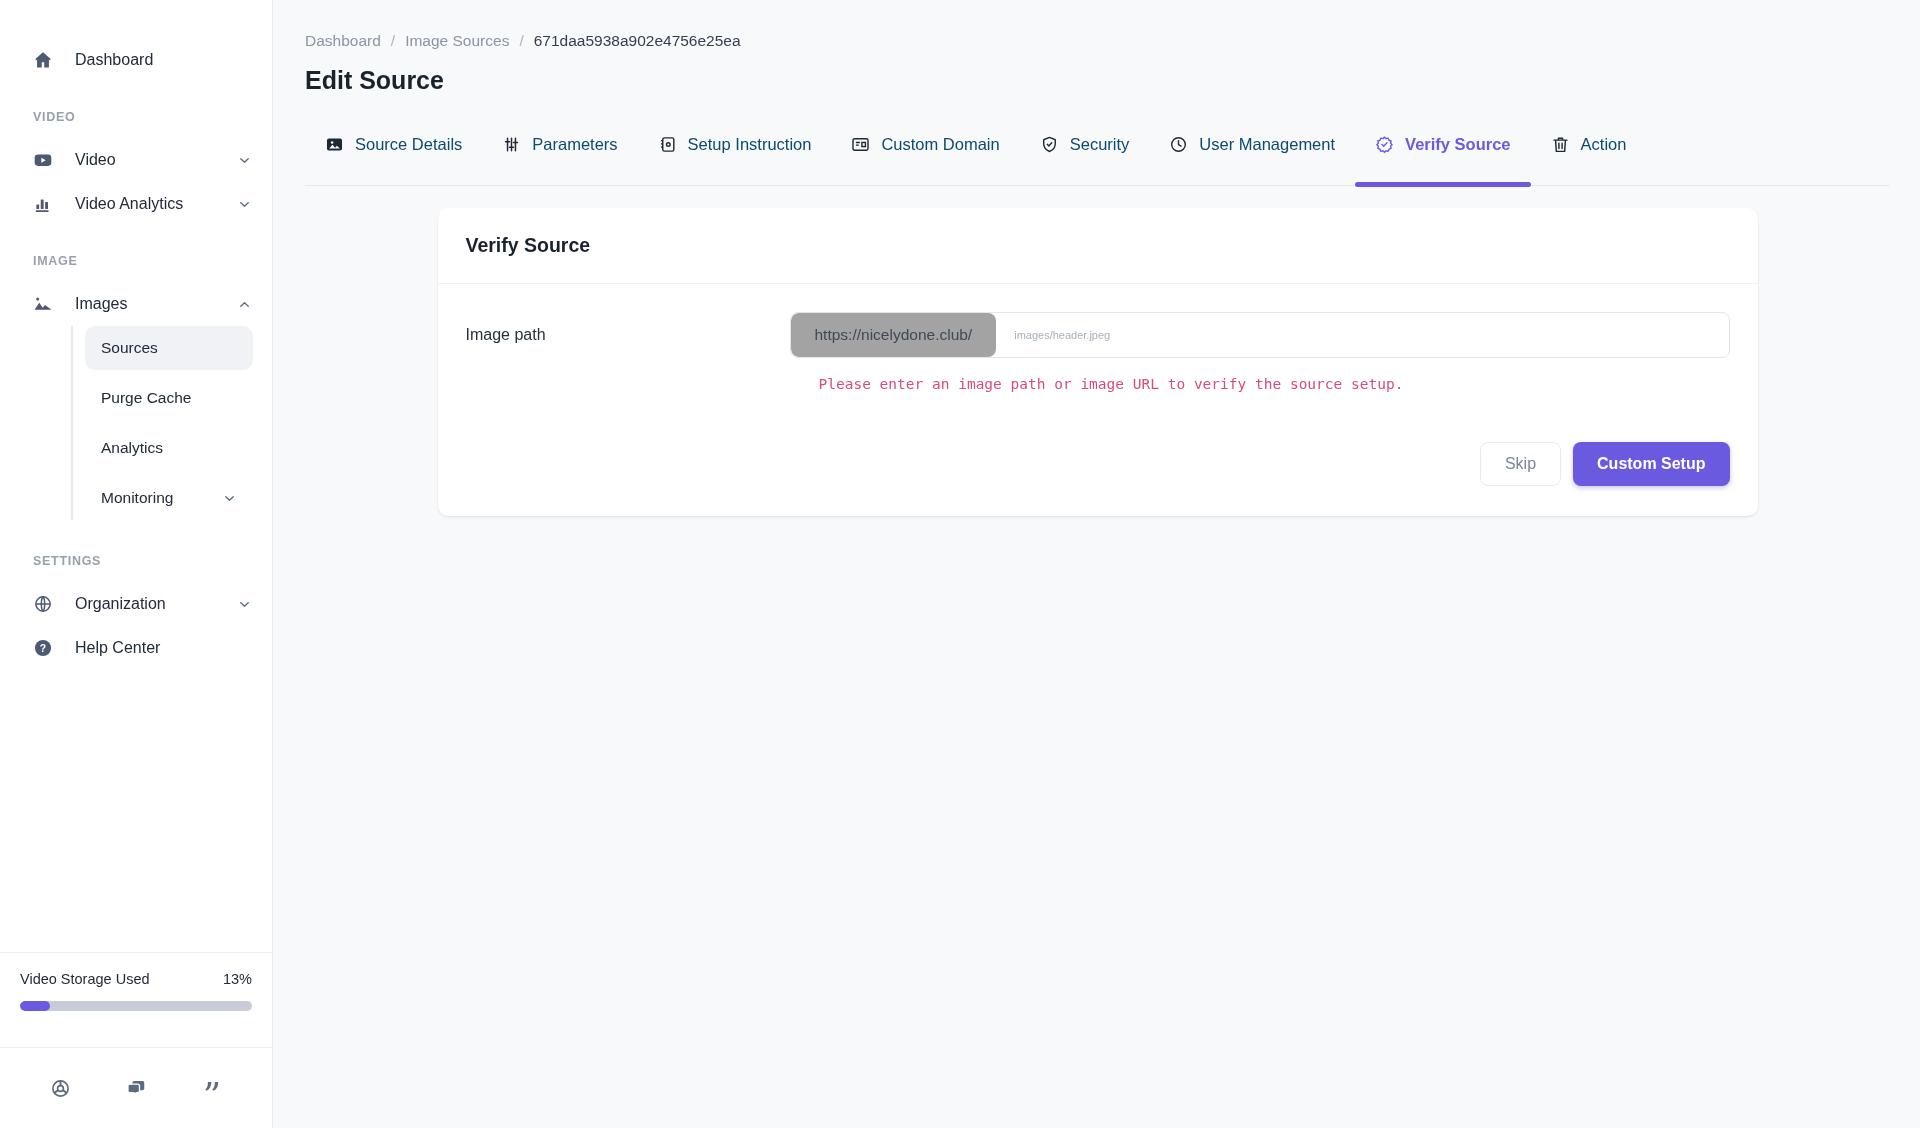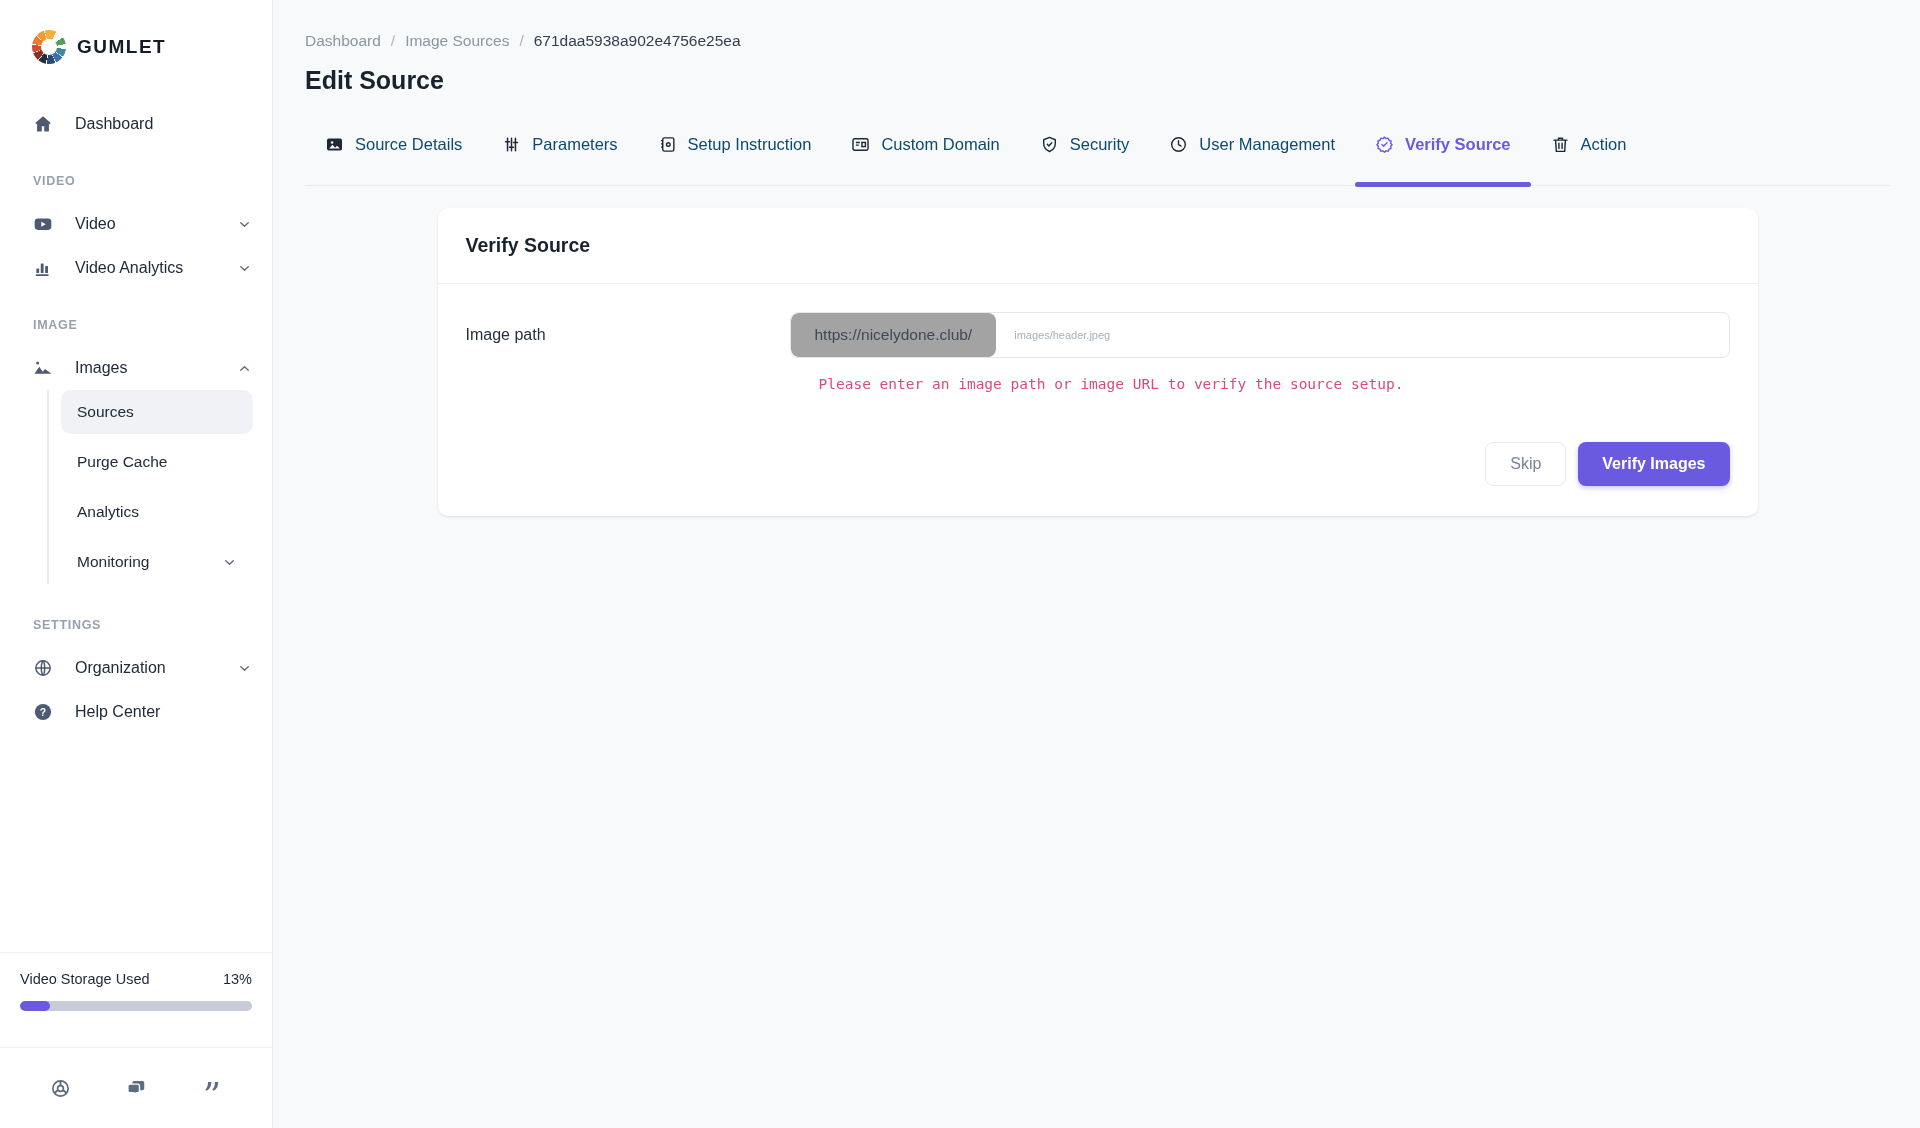--- a/index.html
+++ b/index.html
@@ -42,21 +42,21 @@
   .nav-item {
     height:44px; display:flex; align-items:center; gap:22px;
     padding:0 20px 0 33px; font-size:16px; color:#212b3a; cursor:pointer;
   }
   .nav-item .nav-ico { width:20px; color:#4d5a71; display:flex; justify-content:center; }
   .nav-item .chev { margin-left:auto; color:#5b6981; }
   .section-label {
     padding:28px 0 14px 33px; font-size:12.5px; font-weight:bold;
     letter-spacing:.7px; color:#97a1ae;
   }
-  .sub-group { margin-left:47px; border-left:2px solid #e7eaee; padding-right:19px; }
+  .sub-group { margin-left:71px; border-left:2px solid #e7eaee; padding-right:19px; }
   .sub-item {
     height:44px; margin:0 0 6px 12px; display:flex; align-items:center;
     padding:0 16px; border-radius:10px; font-size:15.5px; color:#212b3a; cursor:pointer;
   }
   .sub-item.active { background:#f0f2f5; }
   .sub-item .chev { margin-left:auto; color:#5b6981; }
 
   .storage-block { margin-top:auto; border-top:1px solid #edeff2; padding:18px 20px 20px; }
   .storage-row { display:flex; justify-content:space-between; align-items:center; font-size:14.5px; color:#1d2736; }
   .progress-track { margin-top:14px; height:10px; border-radius:6px; background:#c7ccd8; overflow:hidden; }
@@ -123,24 +123,20 @@
 
   .actions-row { display:flex; justify-content:flex-end; gap:12px; margin-top:50px; }
   .btn { height:44px; border-radius:8px; font-size:16px; cursor:pointer; font-family:"Liberation Sans", sans-serif; }
   .btn-skip { background:#fff; border:1px solid #e7eaee; color:#78849a; padding:0 24px; }
   .btn-verify { background:var(--accent,#6a5ae0); border:none; color:#fff; padding:0 24px; font-weight:bold; box-shadow:0 2px 5px rgba(106,90,224,.35); }
 </style>
 </head>
 <body>
 
 <aside class="sidebar">
-  <div class="logo-row">
-    <span class="logo-mark"></span>
-    <span class="brand-name">GUMLET</span>
-  </div>
   <nav class="side-nav" id="side-nav">
       <div class="nav-item">
         <span class="nav-ico">
           <svg viewBox="0 0 24 24" width="20" height="20" fill="currentColor">
             <path d="M12 2.8l9.3 8.1-1.2 1.3-1-.9V21h-5.6v-6.2h-3V21H4.9v-9.7l-1 .9-1.2-1.3z"></path>
           </svg>
         </span>
         <span>Dashboard</span>
       </div>
       <div class="section-label">VIDEO</div>
@@ -356,17 +352,17 @@
       <div class="field-row">
         <label class="field-label">Image path</label>
         <div class="input-group">
           <span class="input-prefix">https://nicelydone.club/</span>
           <input class="text-input" type="text" placeholder="images/header.jpeg" style="">
         </div>
       </div>
       <div class="error-msg">Please enter an image path or image URL to verify the source setup.</div>
       <div class="actions-row">
         <button class="btn btn-skip">Skip</button>
-        <button class="btn btn-verify">Verify Images</button>
+        <button class="btn btn-verify">Custom Setup</button>
       </div>
     </div>
   </section>
 </main>
 
 </body></html>

